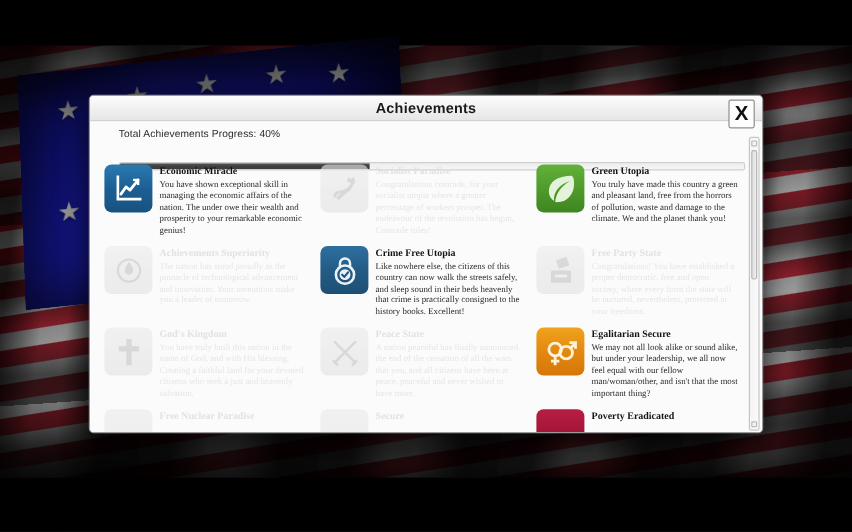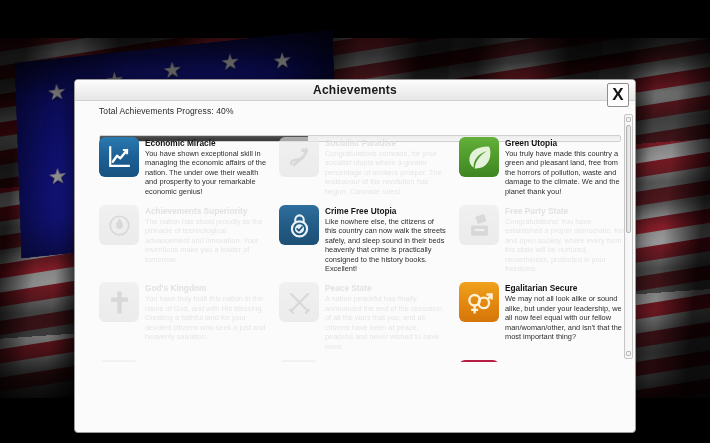--- a/index.html
+++ b/index.html
@@ -91,21 +91,21 @@
     inset: 0;
     background:
       radial-gradient(ellipse 95% 78% at 50% 48%, rgba(0,0,0,0) 18%, rgba(0,0,0,0.55) 62%, rgba(0,0,0,0.97) 100%),
       linear-gradient(to bottom, #000 0%, rgba(0,0,0,0.55) 9%, rgba(0,0,0,0) 22%, rgba(0,0,0,0) 76%, rgba(0,0,0,0.8) 90%, #000 100%);
   }
 
   
   #dialog {
     position: absolute;
     left: 74px; top: 79px;
-    width: 562px; height: 354px;
+    width: 562px; height: 282px;
     background: #fbfbfb;
     border: 1px solid #9a9a9a;
     border-radius: 4px;
     box-shadow: 0 6px 26px rgba(0,0,0,0.85), 0 0 0 1px rgba(255,255,255,0.35) inset;
     overflow: hidden;
   }
 
   .titlebar {
     position: relative;
     height: 21px;
@@ -157,24 +157,25 @@
     overflow: hidden;
   }
   .progress-fill {
     height: 100%;
     background: linear-gradient(to bottom, #5a5a5a 0%, #414141 45%, #3a3a3a 100%);
   }
 
   
   .grid-scroll {
     position: absolute;
-    left: 12px; top: 53px;
+    left: 0; top: 53px;
     width: 562px; height: 229px;
     overflow: hidden;
     padding: 0 16px 0 8px;
+    font-family: Liberation Serif, serif;
   }
   .grid {
     display: grid;
     grid-template-columns: repeat(3, 1fr);
     column-gap: 2px;
     row-gap: 1px;
   }
 
   .ach {
     display: flex;

